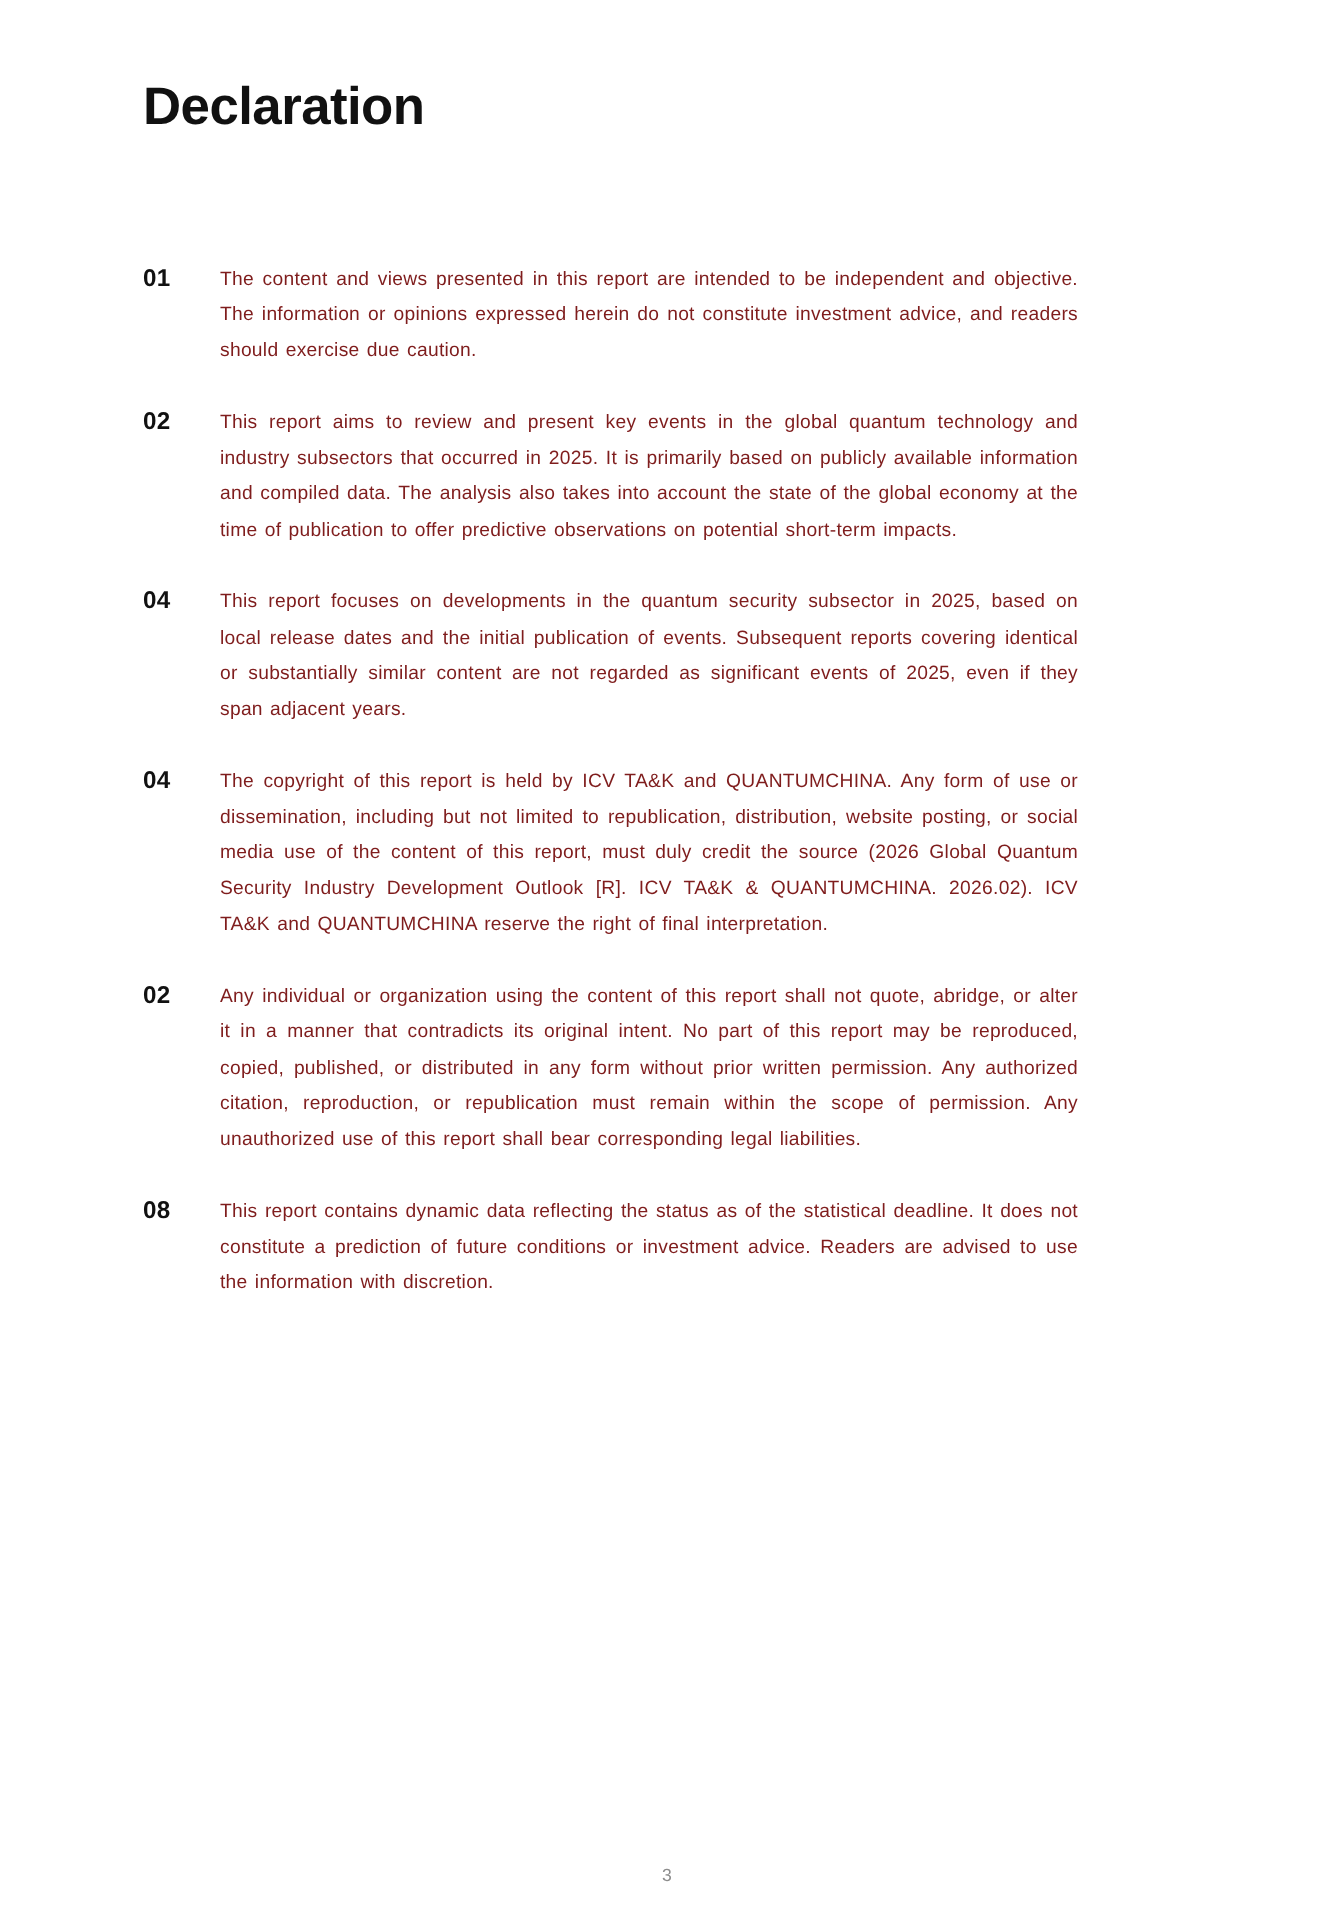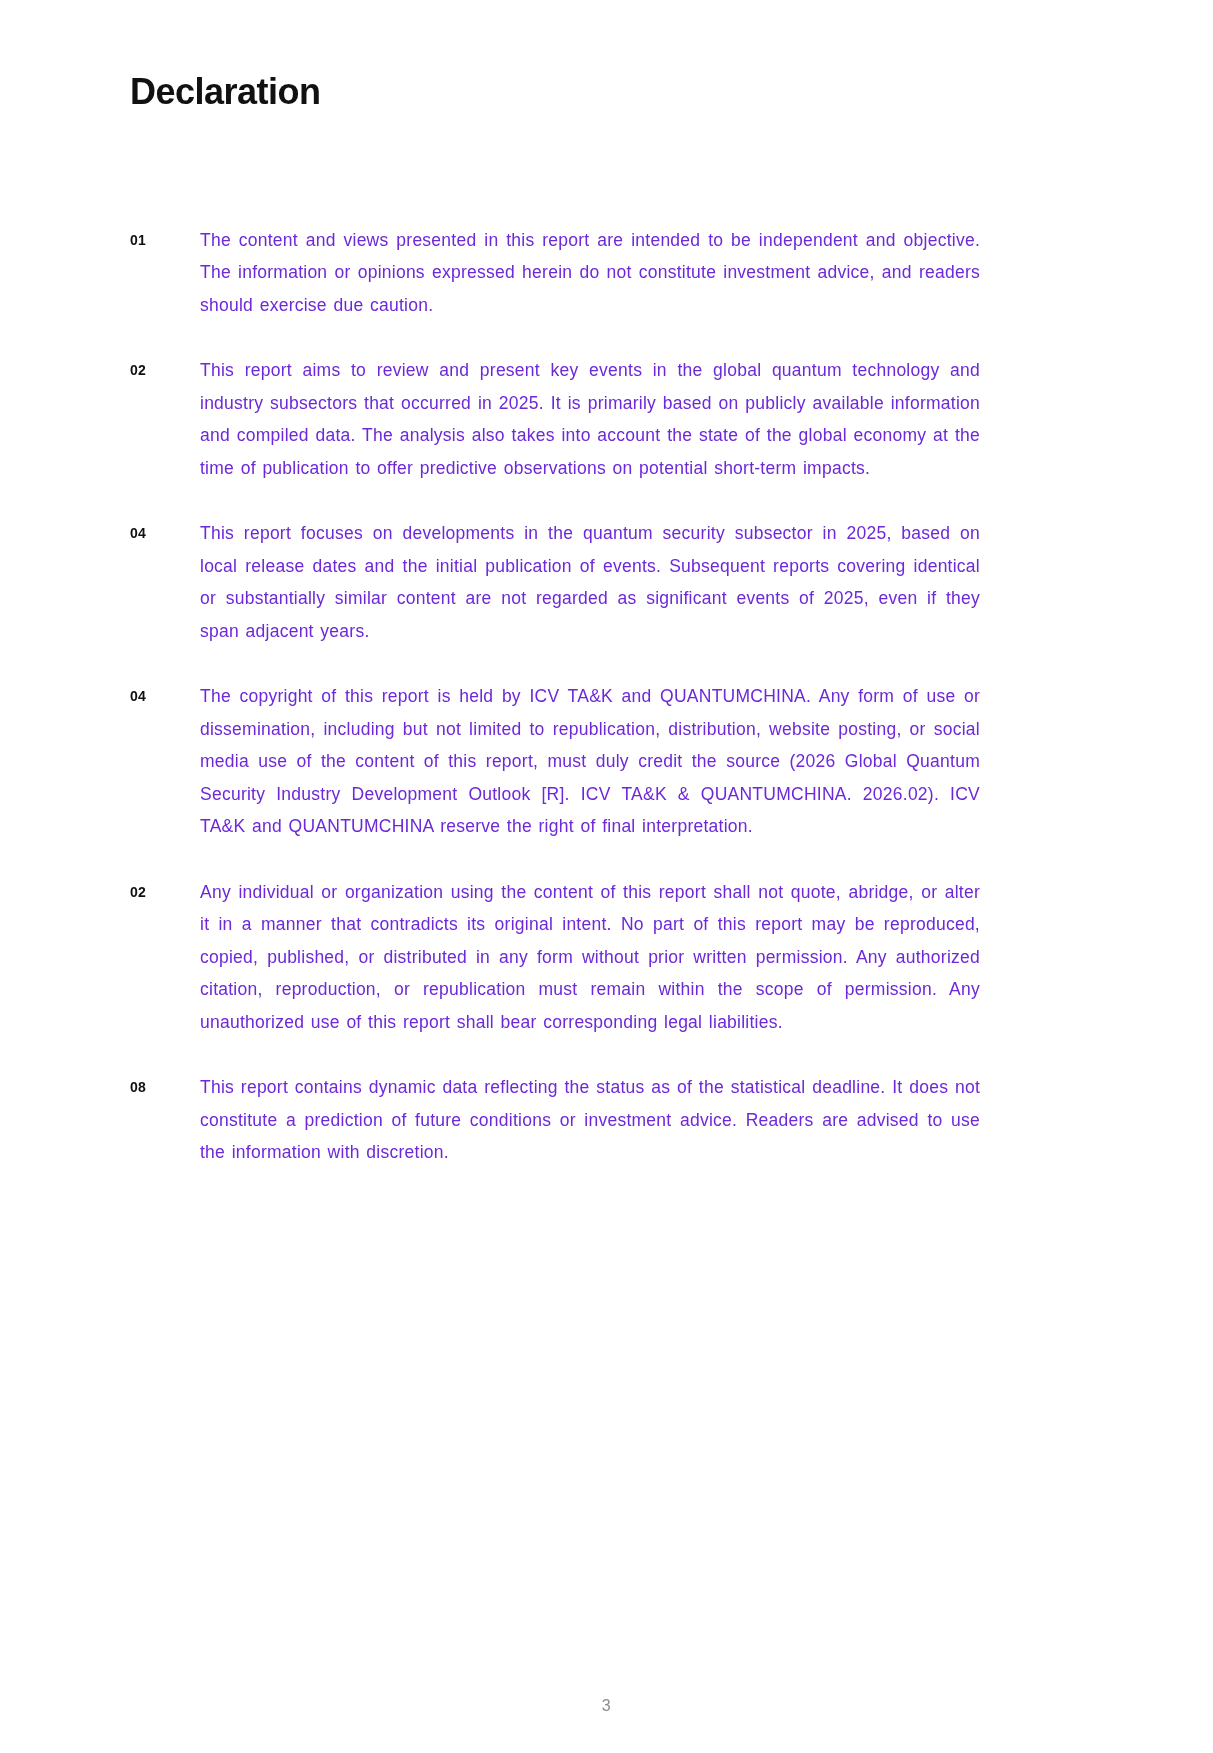--- a/index.html
+++ b/index.html
@@ -12,51 +12,51 @@
     width: 1213px;
     height: 1753px;
     background: #ffffff;
     font-family: "Liberation Sans", sans-serif;
     color: #1f1f1f;
     box-sizing: border-box;
     padding: 72px 233px 0 130px;
     overflow: hidden;
   }
   .doc-title {
-    font-size: 36px;
+    font-size: 48px;
     font-weight: 700;
     letter-spacing: -0.5px;
     color: #111111;
     line-height: 1.1;
     margin: 0 0 112px 0;
   }
   .declaration-list {
     display: block;
   }
   .declaration-item {
     display: flex;
     align-items: flex-start;
     margin-bottom: 33px;
   }
   .item-number {
     flex: 0 0 70px;
-    font-size: 14px;
+    font-size: 22px;
     font-weight: 700;
     color: #111111;
     line-height: 32.5px;
     letter-spacing: 0.2px;
   }
   .item-text {
     flex: 1 1 auto;
     font-size: 17.5px;
     line-height: 32.5px;
     text-align: justify;
     letter-spacing: 0.25px;
     word-spacing: 1.5px;
-    color: #6d28d9;
+    color: #7f1d1d;
   }
   .page-footer {
     position: absolute;
     bottom: 38px;
     left: 0;
     width: 1213px;
     text-align: center;
   }
   .page-number {
     font-size: 16px;

